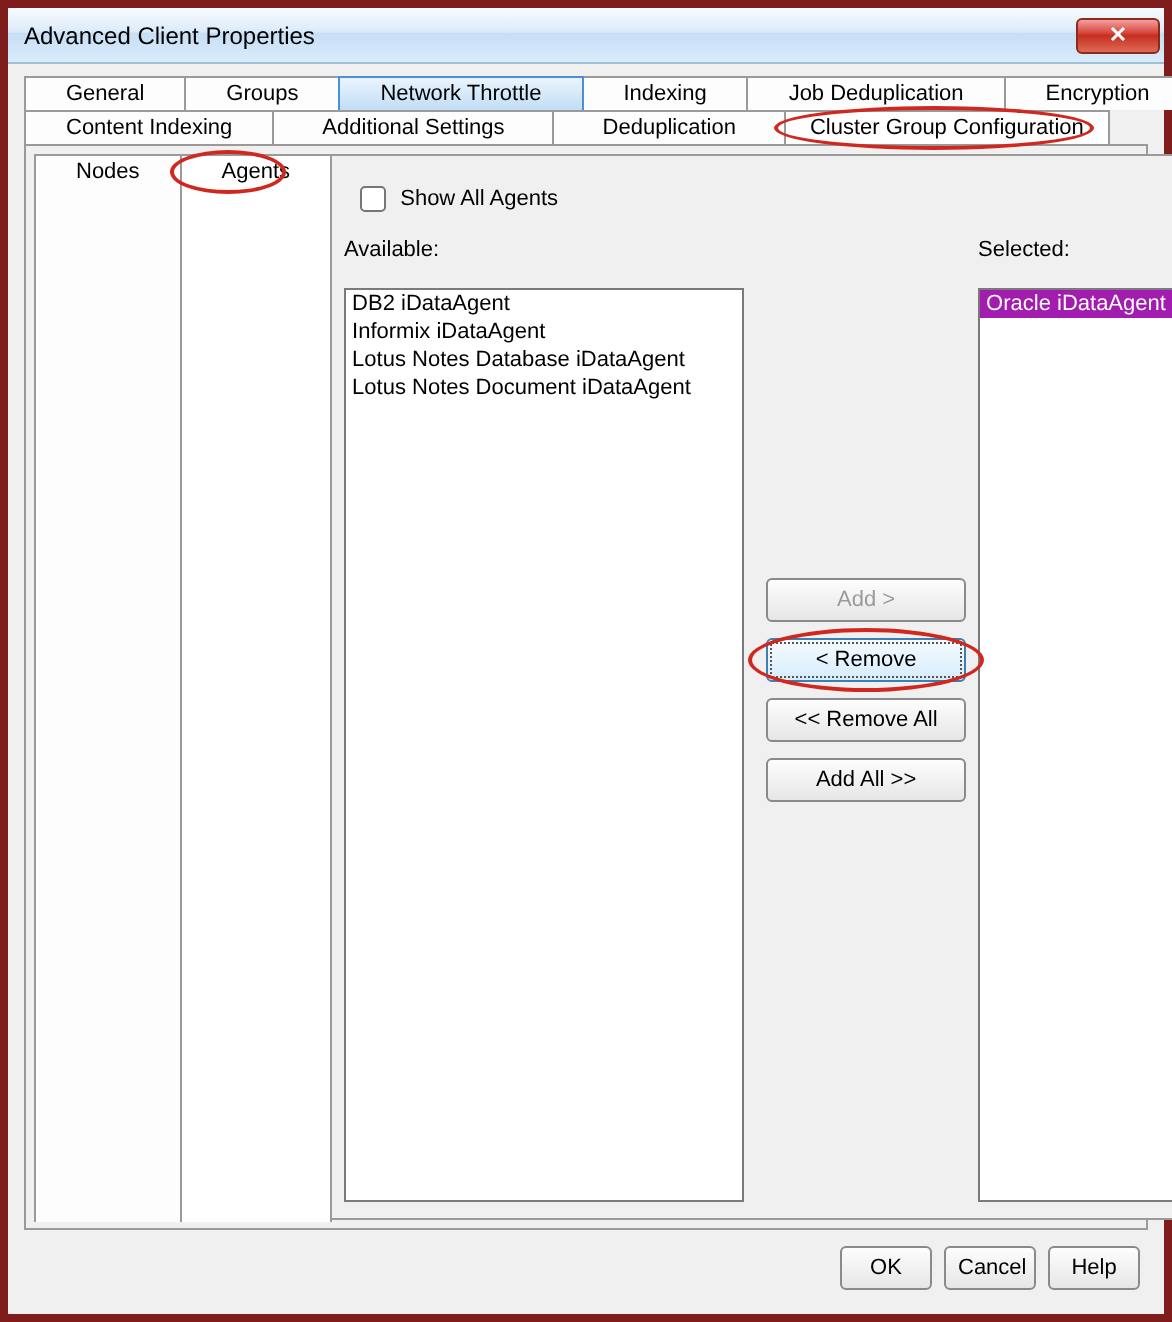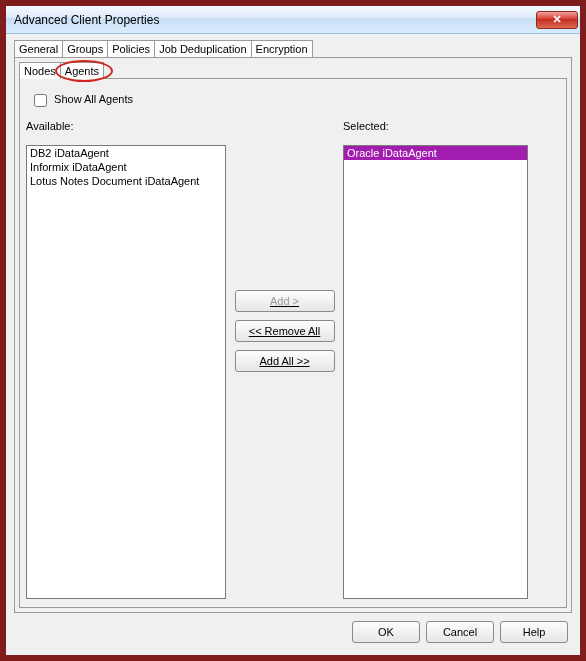--- a/index.html
+++ b/index.html
@@ -8,21 +8,21 @@
     font-family: "Segoe UI", Tahoma, sans-serif;
     font-size: 11px;
     background: #fff;
     width: 586px;
     height: 661px;
     overflow: hidden;
   }
   .window {
     width: 586px;
     height: 661px;
-    border: 6px solid #7f1d1d;
+    border: 4px solid #7f1d1d;
     background: #f0f0f0;
     display: flex;
     flex-direction: column;
   }
   .titlebar {
     height: 28px;
     background: linear-gradient(#f7fbff,#dbeaf9 45%,#c7def5 46%,#d9ecfb);
     border-bottom: 1px solid #9fbfd9;
     display: flex;
     align-items: center;
@@ -44,42 +44,42 @@
     flex: 1;
     padding: 6px 8px 8px 8px;
     display: flex;
     flex-direction: column;
   }
   .tabrow { display:flex; }
   .tab {
     border: 1px solid #9a9a9a;
     border-bottom: none;
     background: #fdfdfd;
-    padding: 2px 4px;
+    padding: 2px 20px;
     font-size: 11px;
     margin-right: -1px;
     position: relative;
     white-space: nowrap;
     cursor: default;
   }
   .tab.active1 {
     background: linear-gradient(#eaf4fd,#c1ddf5);
     border-color: #4a90d9;
     z-index: 2;
   }
   .tab.active2 {
     background: #fff;
     z-index: 3;
   }
   .tabpanel {
     border: 1px solid #9a9a9a;
     padding: 4px;
     flex: 1;
     display: flex;
-    flex-direction: column;
+    flex-direction: row;
     background: #f0f0f0;
   }
   .innerpanel {
     border: 1px solid #9a9a9a;
     padding: 8px 6px;
     flex: 1;
     background: #f0f0f0;
     display: flex;
     flex-direction: column;
   }
@@ -105,24 +105,23 @@
   .listitem {
     padding: 0 3px;
     white-space: nowrap;
     line-height: 14px;
   }
   .listitem.selected { background:#a21caf; color:#fff; }
   .midcol {
     display: flex;
     flex-direction: column;
     justify-content: flex-start;
-    align-items: center;
+    align-items: flex-end;
     padding-top: 170px;
     gap: 8px;
-    text-decoration: underline;
   }
   .btn {
     width: 100px;
     height: 22px;
     border: 1px solid #8a8a8a;
     background: linear-gradient(#fdfdfd,#e6e6e6);
     font-size: 11px;
     border-radius: 3px;
     cursor: default;
   }
@@ -132,21 +131,21 @@
     outline: 1px dotted #555;
     outline-offset: -3px;
     background: linear-gradient(#f5fbff,#d6ecfb);
   }
   .dlg-buttons {
     display:flex;
     justify-content:flex-end;
     gap:6px;
     padding: 8px 4px 4px 0;
   }
-  .dlg-buttons .btn { width: 68px; }
+  .dlg-buttons .btn { width: 46px; }
   .annot {
     position: absolute;
     border: 2.5px solid #d0281e;
     border-radius: 50%;
     pointer-events: none;
     z-index: 50;
   }
 </style>
 </head>
 <body>
@@ -157,23 +156,33 @@
     <div class="closebtn">
       <span>✕</span>
     </div>
   </div>
 
   <div class="content">
 
     <div class="tabrow">
       <div class="tab"><span>General</span></div>
       <div class="tab"><span>Groups</span></div>
-      <div class="tab"><span>Policies</span></div>
+      <div class="tab active1"><span>Network Throttle</span></div>
+      <div class="tab"><span>Indexing</span></div>
       <div class="tab"><span>Job Deduplication</span></div>
       <div class="tab"><span>Encryption</span></div>
+    </div>
+    <div class="tabrow">
+      <div class="tab" style="padding:2px 20px"><span>Content Indexing</span></div>
+      <div class="tab" style="padding:2px 24px"><span>Additional Settings</span></div>
+      <div class="tab" style="padding:2px 24px"><span>Deduplication</span></div>
+      <div class="tab active2" style="padding:2px 12px;position:relative">
+        <span>Cluster Group Configuration</span>
+        <div class="annot" style="left:-6px;top:-3px;width:160px;height:22px"></div>
+      </div>
     </div>
 
     <div class="tabpanel">
 
       <div class="tabrow" style="margin-bottom:-1px">
         <div class="tab"><span>Nodes</span></div>
         <div class="tab active2" style="position:relative">
           <span>Agents</span>
           <div class="annot" style="left:-6px;top:-3px;width:58px;height:22px"></div>
         </div>
@@ -186,26 +195,31 @@
           <label for="sa">Show All Agents</label>
         </div>
 
         <div class="listarea">
 
           <div class="col">
             <div class="col-label">Available:</div>
             <div class="listbox" id="avail-list">
                 <div class="listitem">DB2 iDataAgent</div>
                 <div class="listitem">Informix iDataAgent</div>
+                <div class="listitem">Lotus Notes Database iDataAgent</div>
                 <div class="listitem">Lotus Notes Document iDataAgent</div>
               </div>
           </div>
 
           <div class="midcol" style="position:relative">
             <button class="btn" disabled=""><span>Add &gt;</span></button>
+            <div style="position:relative">
+              <button class="btn focused"><span>&lt; Remove</span></button>
+              <div class="annot" style="left:-9px;top:-5px;width:118px;height:32px"></div>
+            </div>
             <button class="btn"><span>&lt;&lt; Remove All</span></button>
             <button class="btn"><span>Add All &gt;&gt;</span></button>
           </div>
 
           <div class="col">
             <div class="col-label">Selected:</div>
             <div class="listbox" id="sel-list">
                 <div class="listitem selected">Oracle iDataAgent</div>
               </div>
           </div>

